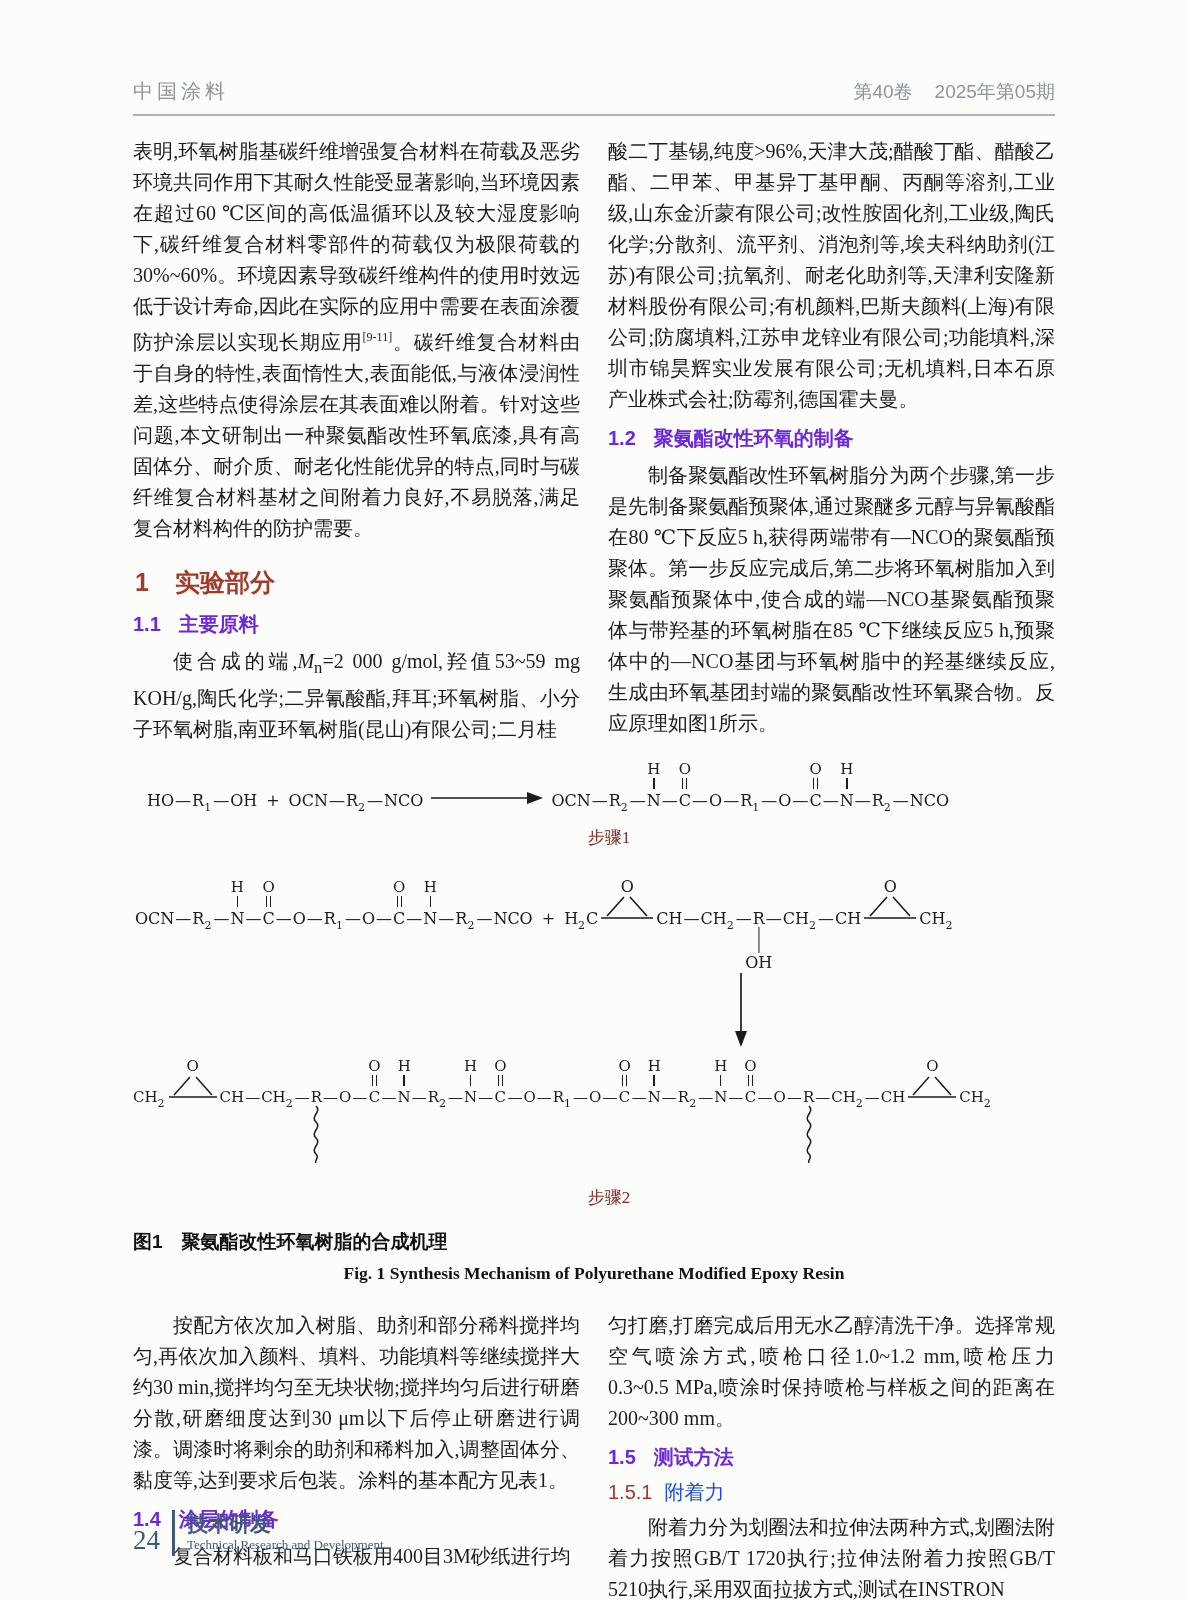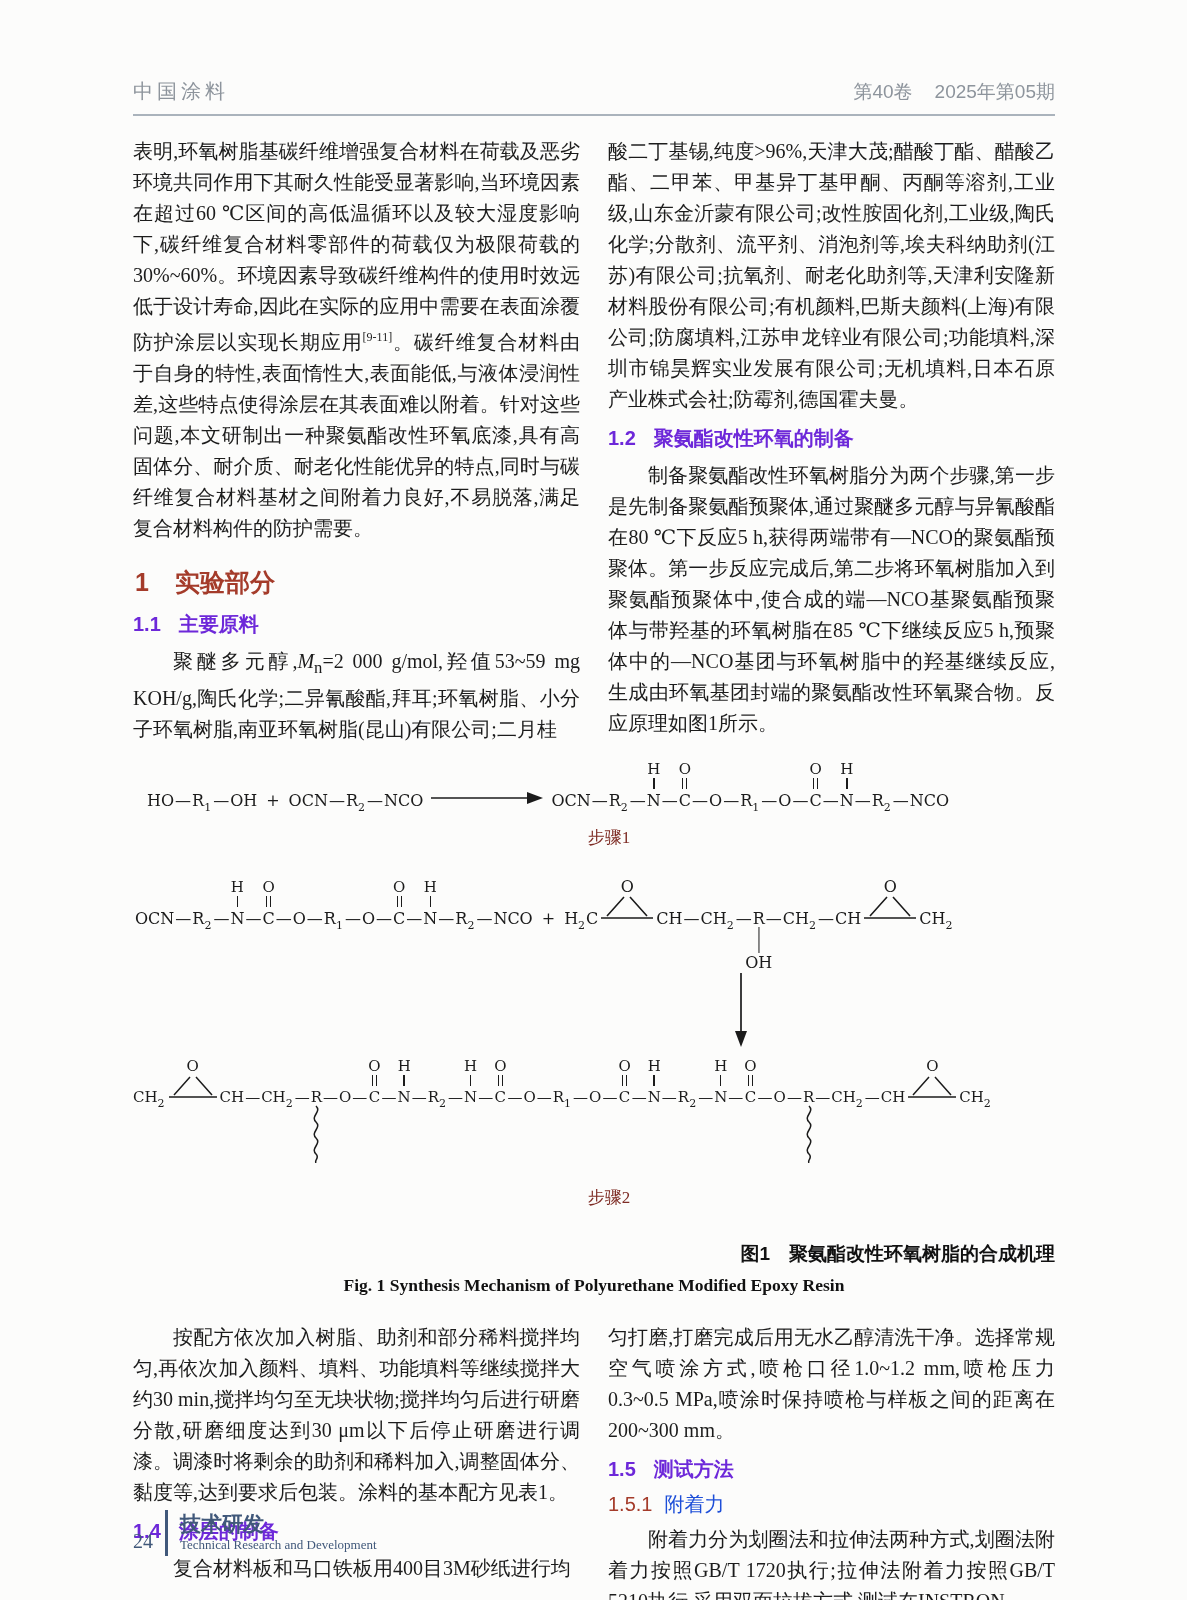--- a/index.html
+++ b/index.html
@@ -53,28 +53,28 @@
   .vb2{width:1.6px;height:26px;background:#1b1b1b;}
   .epx{position:relative;display:inline-flex;align-items:flex-end;margin:0 2px;}
   .eO{position:absolute;top:-17px;left:50%;transform:translateX(-50%);}
   .row1{padding-left:14px;}
   .row2{margin-top:30px;padding-left:2px;}
   .row3{margin-top:130px;font-size:15px;}
   .slabel{text-align:center;font-size:17px;color:#7e2c25;margin-top:16px;
           font-family:"Liberation Serif",serif;}
   .slabel2{margin-top:80px;font-family:Liberation Serif, serif;}
   .darrow{position:absolute;left:600px;top:212px;}
-  .figcap-cn{text-align:right;font-family:"Liberation Sans","DejaVu Sans",sans-serif;
-             font-weight:bold;font-size:19px;margin-top:32px;color:#111;}
+  .figcap-cn{text-align:left;font-family:"Liberation Sans","DejaVu Sans",sans-serif;
+             font-weight:bold;font-size:19px;margin-top:20px;color:#111;}
   .figcap-en{text-align:center;font-family:"Liberation Serif","DejaVu Serif",serif;
              font-weight:bold;font-size:17.5px;margin-top:8px;color:#111;}
   
   .ftr{position:absolute;left:133px;bottom:44px;display:flex;align-items:center;gap:12px;
        color:#40587a;}
-  .ftr .pg{font-size:20px;font-family:"Liberation Serif",serif;margin-top:16px;}
+  .ftr .pg{font-size:27px;font-family:"Liberation Serif",serif;margin-top:16px;}
   .ftr .bar{width:3px;height:46px;background:#40587a;}
   .ftr .cn{font-family:"Liberation Sans","DejaVu Sans",sans-serif;
            font-weight:bold;font-size:21px;line-height:24px;}
   .ftr .en{font-family:"Liberation Serif",serif;font-size:13px;line-height:18px;}
 </style>
 </head>
 <body>
 
 <div class="page">
 
@@ -90,21 +90,21 @@
     <div class="col">
       <p><span>表明,环氧树脂基碳纤维增强复合材料在荷载及恶劣环境共同作用下其耐久性能受显著影响,当环境因素在超过60 ℃区间的高低温循环以及较大湿度影响下,碳纤维复合材料零部件的荷载仅为极限荷载的30%~60%。环境因素导致碳纤维构件的使用时效远低于设计寿命,因此在实际的应用中需要在表面涂覆防护涂层以实现长期应用</span><sup class="ref">[9-11]</sup><span>。碳纤维复合材料由于自身的特性,表面惰性大,表面能低,与液体浸润性差,这些特点使得涂层在其表面难以附着。针对这些问题,本文研制出一种聚氨酯改性环氧底漆,具有高固体分、耐介质、耐老化性能优异的特点,同时与碳纤维复合材料基材之间附着力良好,不易脱落,满足复合材料构件的防护需要。</span></p>
       <div class="h1">
         <span>1</span>
         <span>实验部分</span>
       </div>
       <div class="h2">
         <span>1.1</span>
         <span>主要原料</span>
       </div>
-      <p class="ind"><span>聚醚多元醇,</span><span class="mit">M</span><sub>n</sub><span>=2 000 g/mol,羟值53~59 mg KOH/g,陶氏化学;二异氰酸酯,拜耳;环氧树脂、小分子环氧树脂,南亚环氧树脂(昆山)有限公司;二月桂</span></p>
+      <p class="ind"><span>使合成的端,</span><span class="mit">M</span><sub>n</sub><span>=2 000 g/mol,羟值53~59 mg KOH/g,陶氏化学;二异氰酸酯,拜耳;环氧树脂、小分子环氧树脂,南亚环氧树脂(昆山)有限公司;二月桂</span></p>
     </div>
     <div class="col">
       <p>酸二丁基锡,纯度&gt;96%,天津大茂;醋酸丁酯、醋酸乙酯、二甲苯、甲基异丁基甲酮、丙酮等溶剂,工业级,山东金沂蒙有限公司;改性胺固化剂,工业级,陶氏化学;分散剂、流平剂、消泡剂等,埃夫科纳助剂(江苏)有限公司;抗氧剂、耐老化助剂等,天津利安隆新材料股份有限公司;有机颜料,巴斯夫颜料(上海)有限公司;防腐填料,江苏申龙锌业有限公司;功能填料,深圳市锦昊辉实业发展有限公司;无机填料,日本石原产业株式会社;防霉剂,德国霍夫曼。</p>
       <div class="h2">
         <span>1.2</span>
         <span>聚氨酯改性环氧的制备</span>
       </div>
       <p class="ind">制备聚氨酯改性环氧树脂分为两个步骤,第一步是先制备聚氨酯预聚体,通过聚醚多元醇与异氰酸酯在80 ℃下反应5 h,获得两端带有—NCO的聚氨酯预聚体。第一步反应完成后,第二步将环氧树脂加入到聚氨酯预聚体中,使合成的端—NCO基聚氨酯预聚体与带羟基的环氧树脂在85 ℃下继续反应5 h,预聚体中的—NCO基团与环氧树脂中的羟基继续反应,生成由环氧基团封端的聚氨酯改性环氧聚合物。反应原理如图1所示。</p>
     </div>
   </div>

